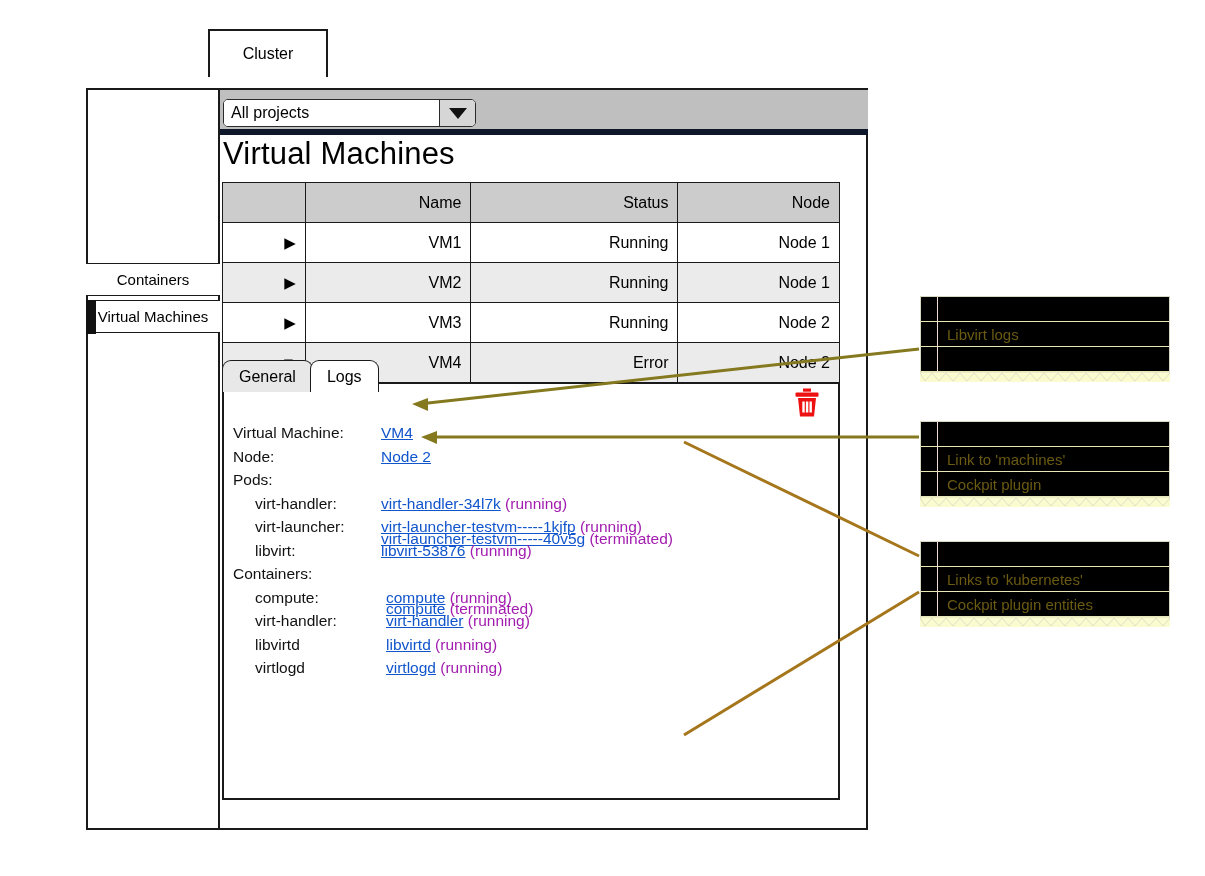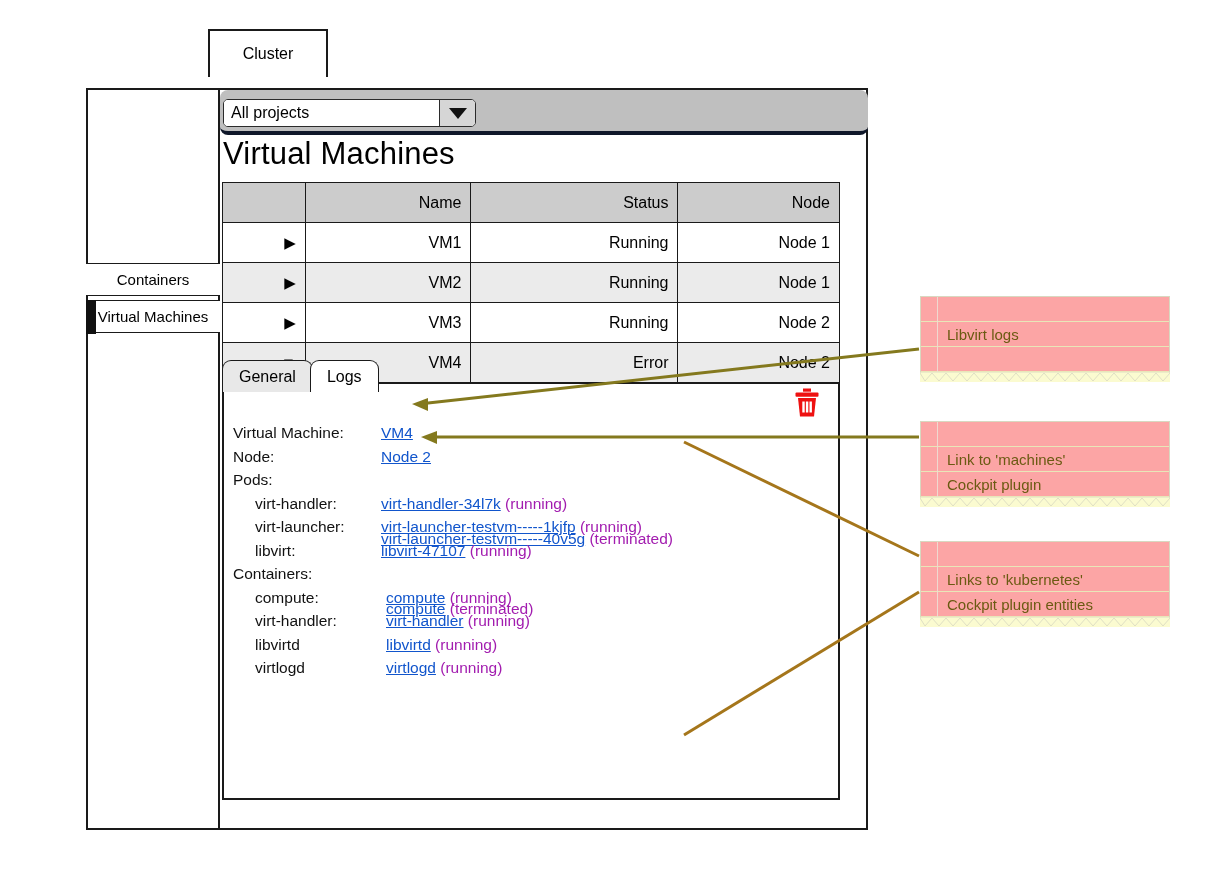--- a/index.html
+++ b/index.html
@@ -91,23 +91,22 @@
     height: 738px;
   }
 
   .toolbar {
     position: absolute;
     left: 0;
     top: 0;
     width: 648px;
     height: 45px;
     background: #bfbfbf;
-    border-bottom: 4px solid #0f172a;
-    box-sizing: border-box;
-    border-radius: 8px;
+    border-bottom: 6px solid #0f172a;
+    box-sizing: border-box;
   }
 
   .project-select {
     position: absolute;
     left: 3px;
     top: 9px;
     width: 253px;
     height: 28px;
     border: 1.5px solid #2b2b2b;
     border-radius: 5px;
@@ -242,21 +241,21 @@
     color: #1155cc;
     text-decoration: underline;
   }
   .val-col-a { position: absolute; left: 148px; }
   .val-col-b { position: absolute; left: 153px; }
   .drow.indent-val { position: relative; }
 
   
   .note {
     position: absolute;
-    background: #fca5a5;
+    background: #000000;
     border: 1px solid #d8d8c0;
     box-sizing: border-box;
     font-size: 15px;
     color: #6b5a12;
     padding: 0;
   }
   .note .rules {
     position: absolute;
     inset: 0;
     background-image: repeating-linear-gradient(
@@ -433,21 +432,21 @@
           <span class="dlabel lvl1"></span>
           <span class="val-col-a">
             <a class="lnk" href="#">virt-launcher-testvm-----40v5g</a>
             <span class="dval">(terminated)</span>
           </span>
         </div>
 
         <div class="drow indent-val">
           <span class="dlabel lvl1">libvirt:</span>
           <span class="val-col-a">
-            <a class="lnk" href="#">libvirt-47107</a>
+            <a class="lnk" href="#">libvirt-53876</a>
             <span class="dval">(running)</span>
           </span>
         </div>
 
         <div class="drow">
           <span class="dlabel lvl0">Containers:</span>
         </div>
 
         <div class="drow indent-val">
           <span class="dlabel lvl1">compute:</span>

